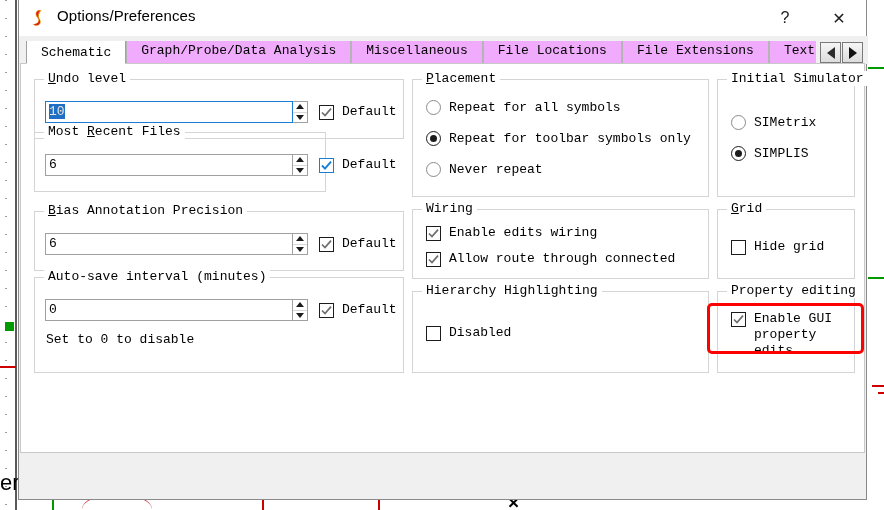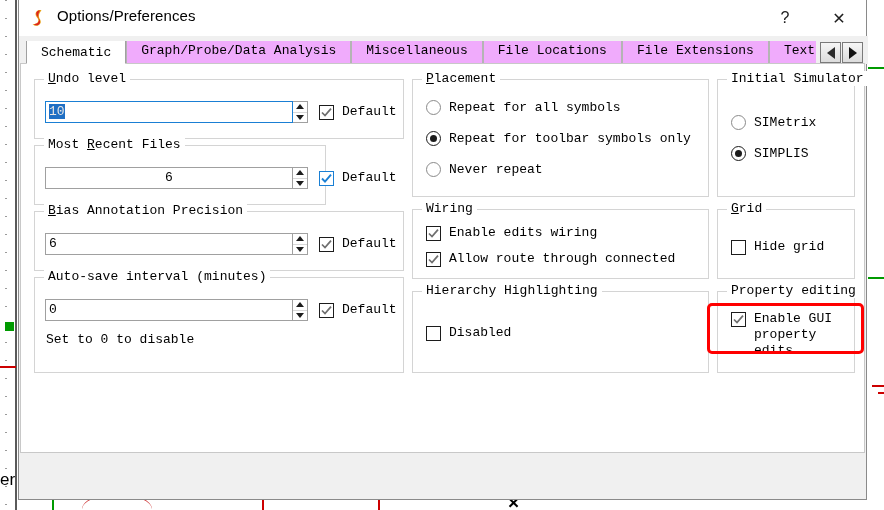--- a/index.html
+++ b/index.html
@@ -349,21 +349,21 @@
   <div class="bg-mark" style="left:0px; top:366px; width:16px; height:2px; background:#cc0000;"></div>
   <div class="bg-mark" style="left:868px; top:67px; width:16px; height:2px; background:#009a00;"></div>
   <div class="bg-mark" style="left:868px; top:277px; width:16px; height:2px; background:#009a00;"></div>
   <div class="bg-mark" style="left:872px; top:385px; width:12px; height:2px; background:#cc0000;"></div>
   <div class="bg-mark" style="left:878px; top:392px; width:6px; height:2px; background:#cc0000;"></div>
   <div class="bg-mark" style="left:52px; top:498px; width:2px; height:12px; background:#009a00;"></div>
   <div class="bg-mark" style="left:82px; top:493px; width:70px; height:30px; border:2px solid #cc3333; border-radius:50%; border-bottom:none; border-left:none; border-right:none;"></div>
   <div class="bg-mark" style="left:262px; top:492px; width:2px; height:18px; background:#cc0000;"></div>
   <div class="bg-mark" style="left:378px; top:492px; width:2px; height:18px; background:#cc0000;"></div>
   <div class="bg-mark" style="left:508px; top:494px; width:18px; height:18px; color:#000; font-family:'Liberation Sans',sans-serif; font-size:19px; font-weight:bold; line-height:18px;">×</div>
-  <div class="bg-mark" style="left:0px; top:470px; color:#000; font-family:'Liberation Sans',sans-serif; font-size:17px;">er</div>
+  <div class="bg-mark" style="left:0px; top:470px; color:#000; font-family:'Liberation Sans',sans-serif; font-size:22px;">er</div>
 </div>
 
 <div id="dialog">
 
   <div id="titlebar">
     <div id="app-icon">
       <svg width="22" height="22" viewBox="0 0 22 22">
         <path d="M15.5 3.2 C12.5 2.2 9.2 4.4 9.6 7.6 C9.9 10.2 12.6 11.4 12.3 13.8 C12.0 16.3 9.2 17.6 6.6 17.0
                  C8.4 19.5 12.6 19.6 14.3 16.6 C15.9 13.8 13.1 11.6 12.9 9.4 C12.7 7.0 14.0 5.0 15.5 3.2 Z" fill="#e8a317"></path>
         <path d="M14.0 3.6 C11.6 3.2 9.9 5.2 10.3 7.3 C10.7 9.6 13.3 10.9 13.0 13.6 C12.7 16.0 10.3 17.3 7.8 17.2
@@ -410,21 +410,21 @@
           <span class="cbox">
             <svg width="11" height="11" viewBox="0 0 11 11">
                 <path d="M1 5.5 L4 8.6 L10 1.6" stroke="#6e6e6e" stroke-width="1.7" fill="none"></path>
               </svg>
           </span>
           <span class="cb-label">Default</span>
         </div>
       </div>
     </div>
 
-    <div class="group" style="left:13px; top:81px; width:292px; height:60px;text-align:center;">
+    <div class="group" style="left:13px; top:68px; width:292px; height:60px;">
       <div class="legend"><span>Most </span><u>R</u><span>ecent Files</span></div>
       <div class="field-row" style="left:10px; top:21px;">
         <div class="txt" style="width:248px;"><span>6</span></div>
         <div class="spin">
           <div class="spin-up">
               <span class="tri-up"></span>
             </div>
           <div class="spin-dn">
               <span class="tri-dn"></span>
             </div>

